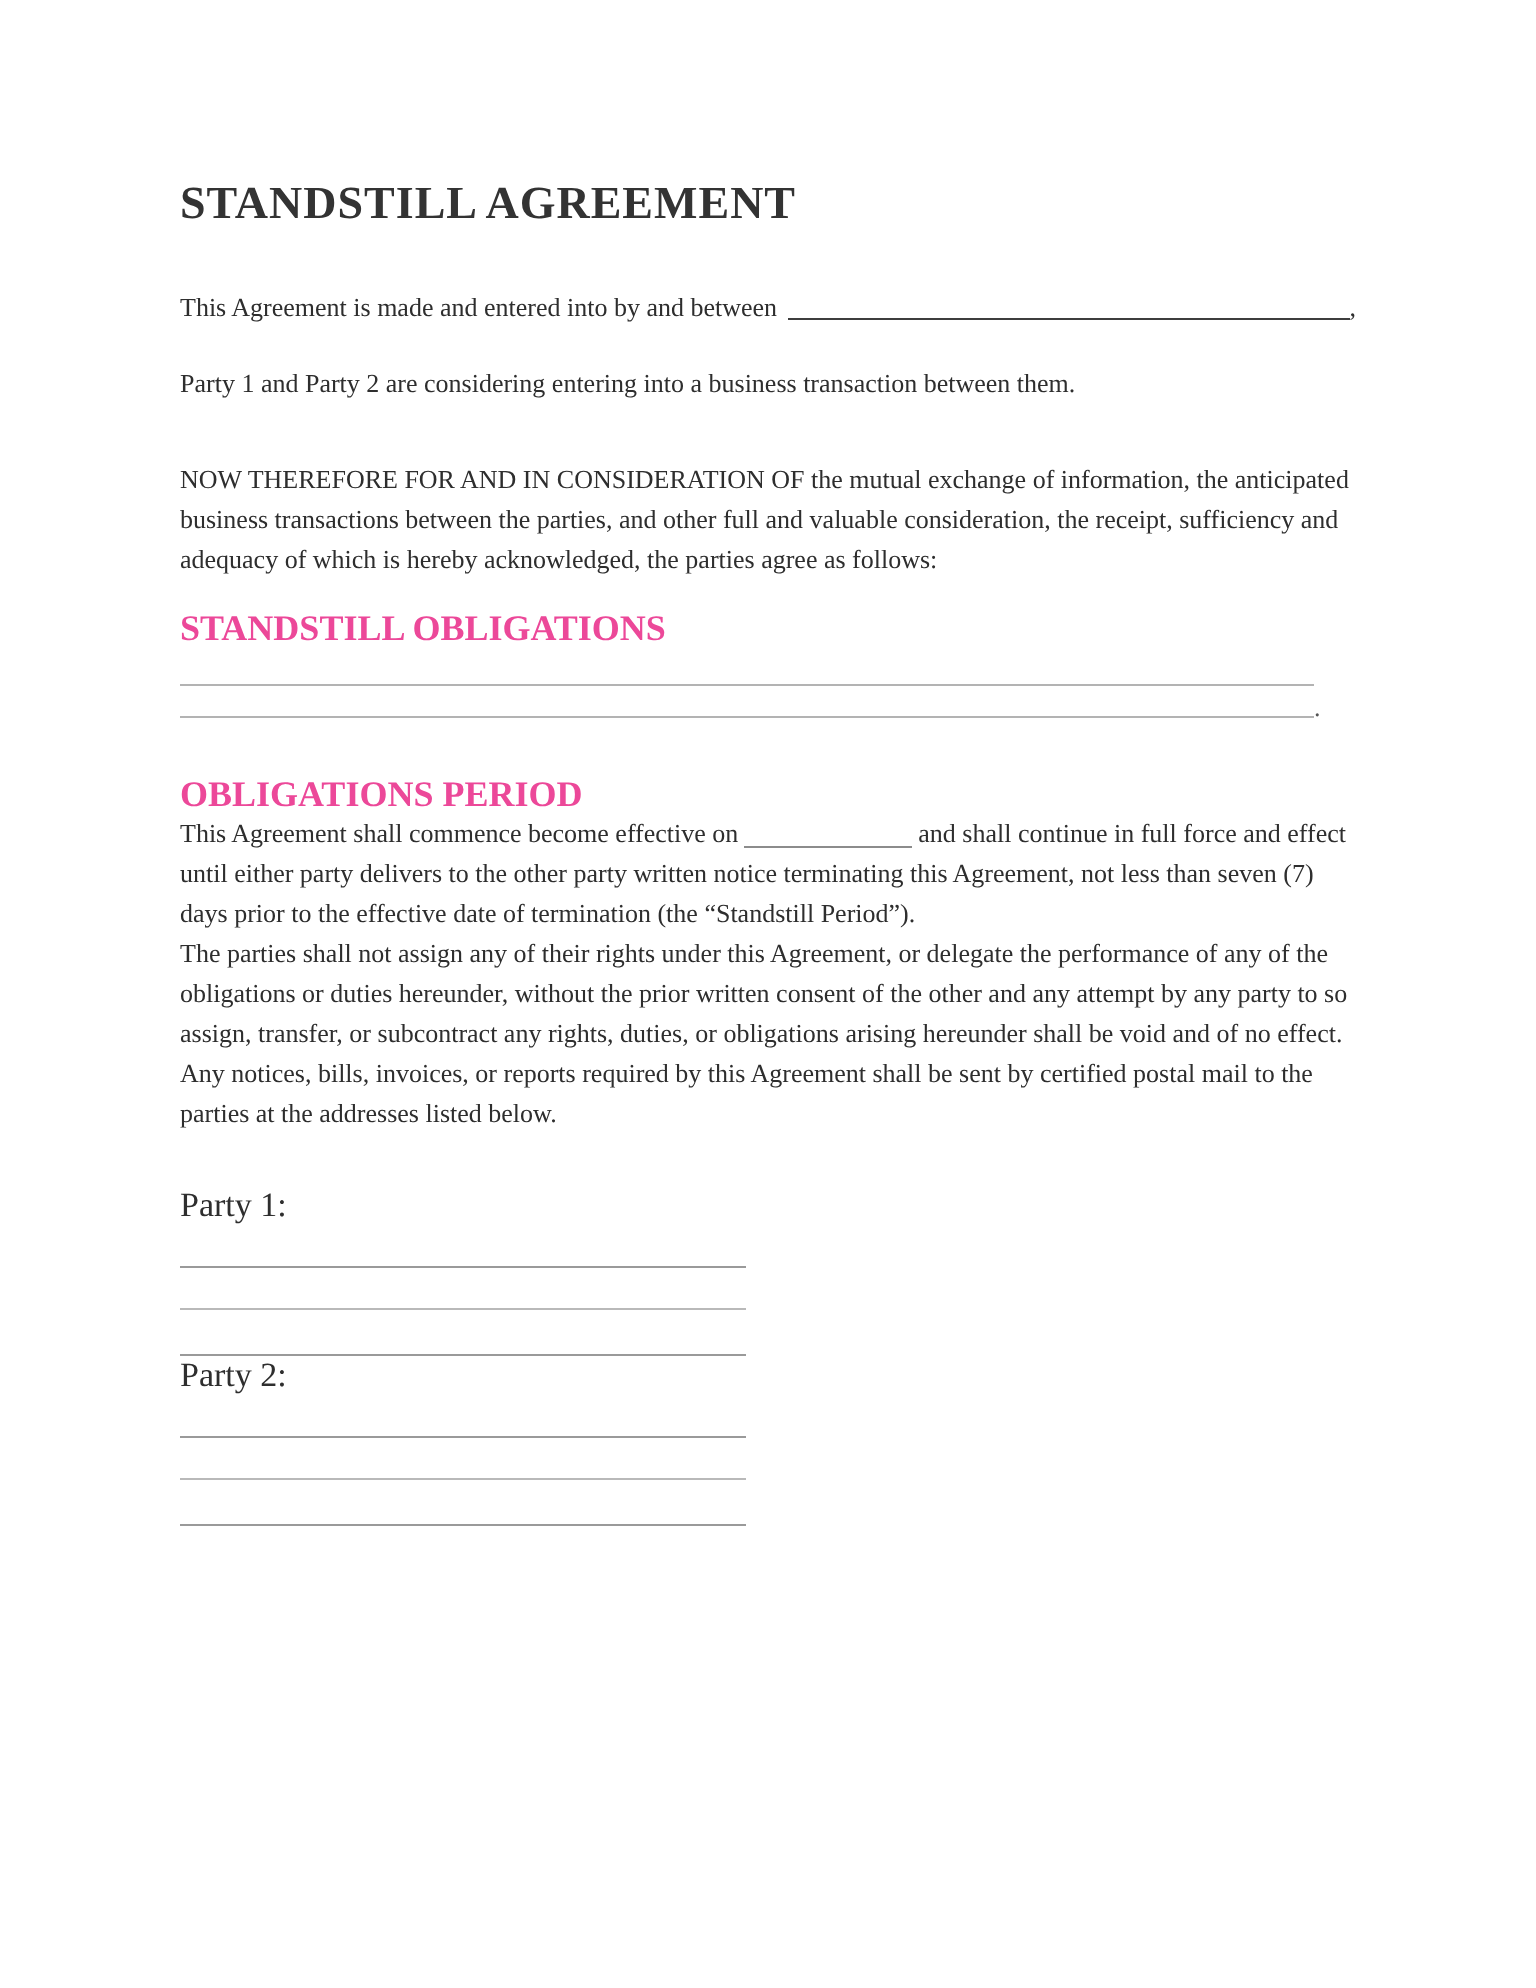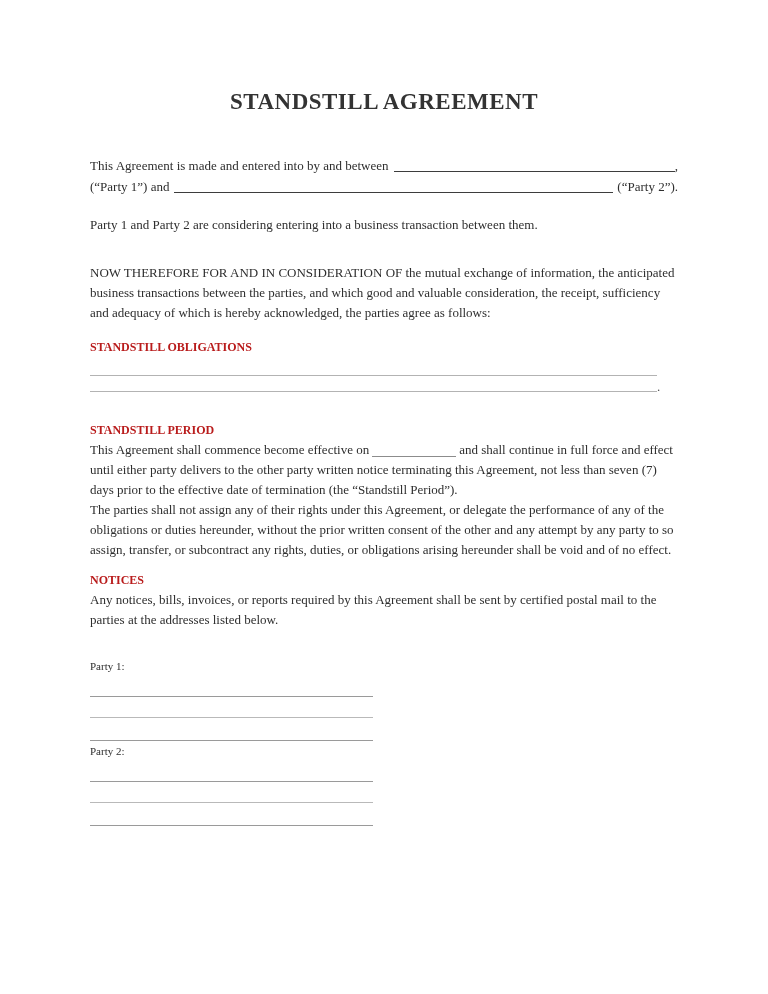--- a/index.html
+++ b/index.html
@@ -14,24 +14,23 @@
   .page {
     width: 768px;
     height: 994px;
     padding: 88px 90px 0 90px;
     background: #ffffff;
   }
   h1.doc-title {
     font-size: 23px;
     line-height: 27px;
     font-weight: bold;
-    text-align: center;
     letter-spacing: 0.5px;
     color: #333333;
-    margin-bottom: 40px;
+    margin-bottom: 28px;
   }
   p, .row { font-size: 13px; line-height: 20px; }
 
   
   .intro { margin-bottom: 18px; }
   .intro .row {
     display: flex;
     align-items: stretch;
     line-height: 21px;
     height: 21px;
@@ -43,24 +42,24 @@
     border-bottom: 1px solid #3d3d3d;
     margin: 0 0 4px 5px;
   }
   .intro .suffix { margin-left: 4px; }
 
   .para { margin-bottom: 28px; }
   .para-now { margin-bottom: 13px; }
 
   .section { margin-top: 0; }
   h2.sec-heading {
-    font-size: 12px;
+    font-size: 18px;
     line-height: 20px;
     font-weight: bold;
-    color: #b91c1c;
+    color: #ec4899;
     margin-top: 14px;
   }
   .sec-body { margin-bottom: 0; }
 
   
   .blankline-group { margin-top: 4px; margin-bottom: 28px; }
   .blankline {
     height: 15px;
     border-bottom: 1px solid #b3b3b3;
     width: 567px;
@@ -77,21 +76,21 @@
   .blank-inline {
     display: inline-block;
     width: 84px;
     height: 2px;
     border-bottom: 1px solid #8c8c8c;
     vertical-align: -3px;
     margin: 0 3px;
   }
 
   
-  .party-label { font-size: 11px; line-height: 20px; }
+  .party-label { font-size: 17px; line-height: 20px; }
   .party1-label { margin-top: 26px; }
   .party2-label { }
   .addr-line {
     width: 283px;
     height: 21px;
     border-bottom: 1px solid #9a9a9a;
   }
   .addr-line.mid { border-bottom-color: #b9b9b9; }
   .addr-line.last { height: 23px; }
 </style>
@@ -101,53 +100,47 @@
 <div class="page">
 
   <h1 class="doc-title">STANDSTILL AGREEMENT</h1>
 
   <div class="intro">
     <div class="row">
       <span>This Agreement is made and entered into by and between</span>
       <span class="blank-fill"></span>
       <span>,</span>
     </div>
-    <div class="row">
-      <span>(“Party 1”) and</span>
-      <span class="blank-fill"></span>
-      <span class="suffix">(“Party 2”).</span>
-    </div>
   </div>
 
   <p class="para">Party 1 and Party 2 are considering entering into a business transaction between them.</p>
 
-  <p class="para para-now">NOW THEREFORE FOR AND IN CONSIDERATION OF the mutual exchange of information, the anticipated business transactions between the parties, and which good and valuable consideration, the receipt, sufficiency and adequacy of which is hereby acknowledged, the parties agree as follows:</p>
+  <p class="para para-now">NOW THEREFORE FOR AND IN CONSIDERATION OF the mutual exchange of information, the anticipated business transactions between the parties, and other full and valuable consideration, the receipt, sufficiency and adequacy of which is hereby acknowledged, the parties agree as follows:</p>
 
   <div class="section">
     <h2 class="sec-heading">STANDSTILL OBLIGATIONS</h2>
     <div class="blankline-group">
       <div class="blankline"></div>
       <div class="blankline-row">
         <div class="blankline"></div>
         <span class="dot">.</span>
       </div>
     </div>
   </div>
 
   <div class="section">
-    <h2 class="sec-heading" style="margin-top:0;">STANDSTILL PERIOD</h2>
+    <h2 class="sec-heading" style="margin-top:0;">OBLIGATIONS PERIOD</h2>
     <p class="sec-body para"><span>This Agreement shall commence become effective on</span><span class="blank-inline"></span><span>and shall continue in full force and effect until either party delivers to the other party written notice terminating this Agreement, not less than seven (7) days prior to the effective date of termination (the “Standstill Period”).</span></p>
   </div>
 
   <div class="section">
     <p class="sec-body para">The parties shall not assign any of their rights under this Agreement, or delegate the performance of any of the obligations or duties hereunder, without the prior written consent of the other and any attempt by any party to so assign, transfer, or subcontract any rights, duties, or obligations arising hereunder shall be void and of no effect.</p>
   </div>
 
   <div class="section">
-    <h2 class="sec-heading" style="margin-top:10px;">NOTICES</h2>
     <p class="sec-body">Any notices, bills, invoices, or reports required by this Agreement shall be sent by certified postal mail to the parties at the addresses listed below.</p>
 
     <p class="party-label party1-label">Party 1:</p>
     <div class="addr-group">
       <div class="addr-line"></div>
       <div class="addr-line mid"></div>
       <div class="addr-line last"></div>
     </div>
 
     <p class="party-label party2-label">Party 2:</p>

